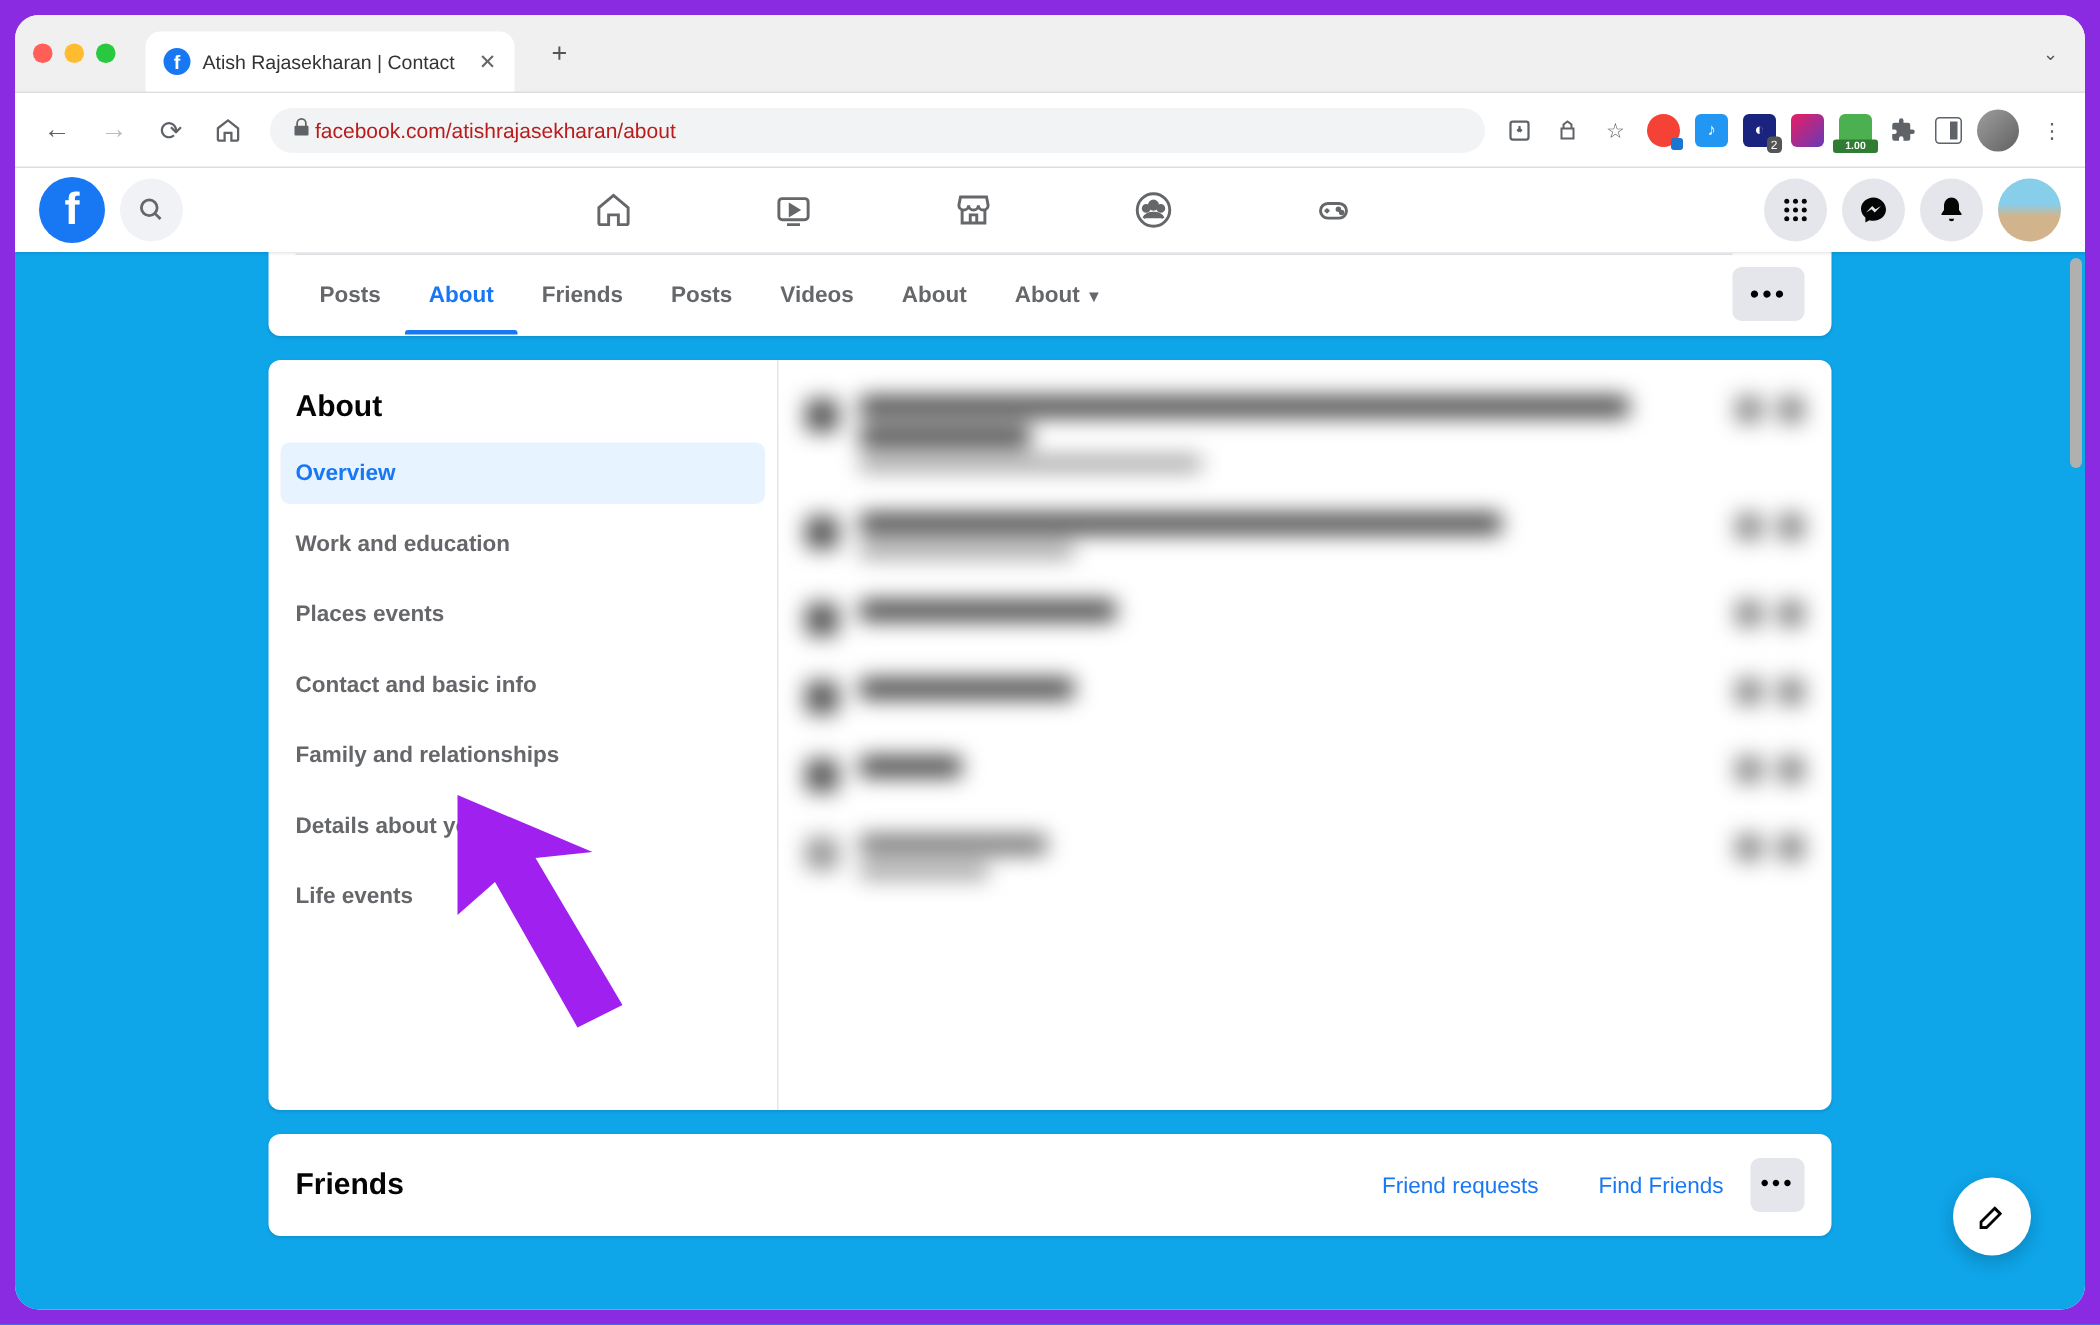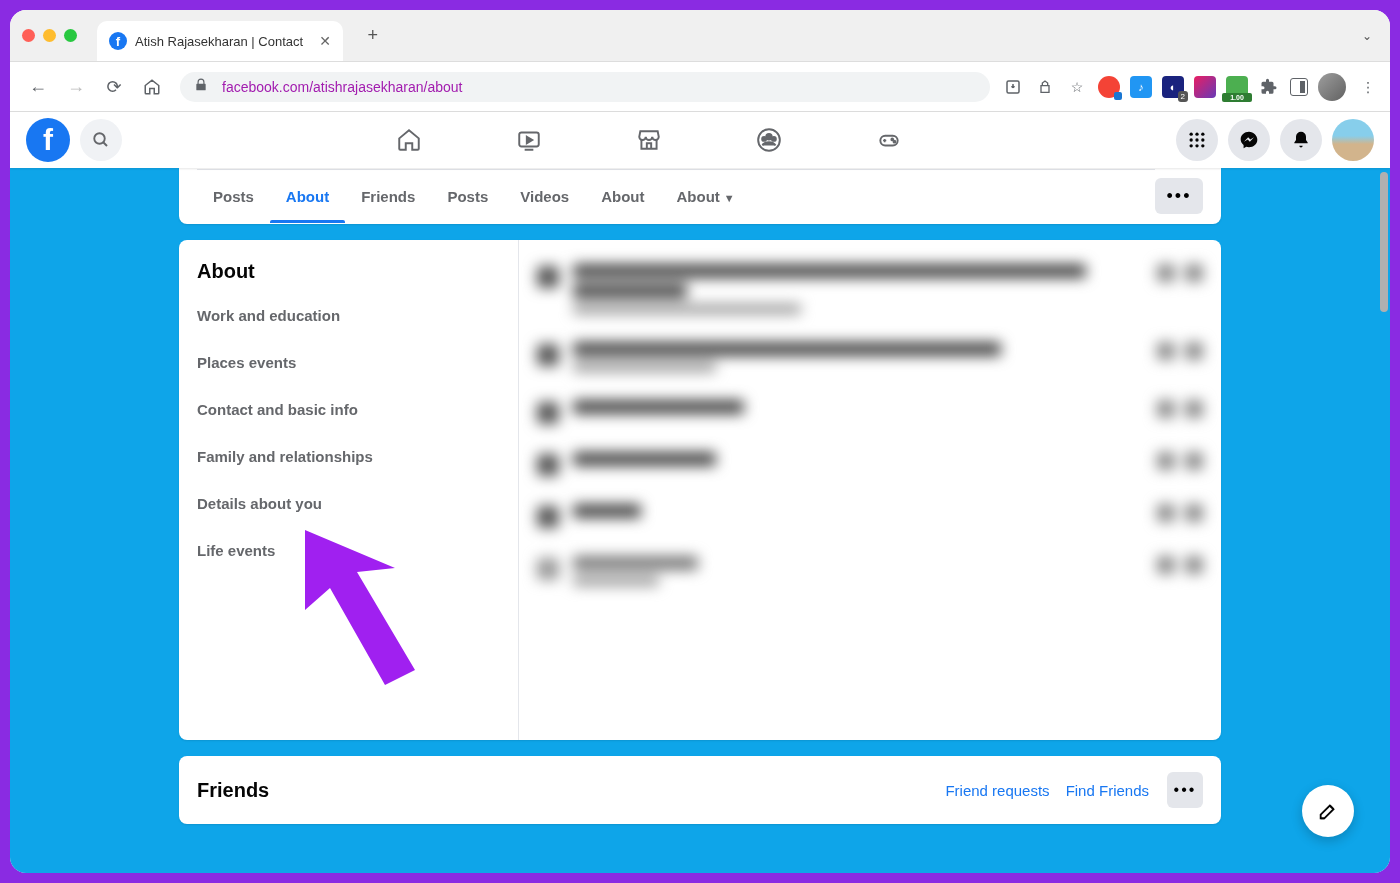--- a/index.html
+++ b/index.html
@@ -12,21 +12,21 @@
 .tl-min { background: #febc2e; }
 .tl-max { background: #28c840; }
 .tab { background: #fff; display: flex; align-items: center; padding: 8px 12px; border-radius: 10px 10px 0 0; gap: 8px; font-size: 13px; color: #333; align-self: flex-end; height: 40px; margin-bottom: -6px; }
 .tab .favicon { width: 18px; height: 18px; background: #1877f2; border-radius: 50%; display: flex; align-items: center; justify-content: center; color: #fff; font-weight: bold; font-size: 13px; }
 .tab .close-x { color: #666; font-size: 14px; margin-left: 8px; cursor: pointer; }
 .new-tab { width: 28px; height: 28px; display: flex; align-items: center; justify-content: center; font-size: 18px; color: #555; cursor: pointer; border-radius: 6px; margin-left: 8px; }
 .tab-menu-caret { margin-left: auto; color: #555; font-size: 12px; cursor: pointer; padding: 6px; }
 .address-bar { background: #fff; display: flex; align-items: center; padding: 6px 12px; gap: 6px; height: 50px; border-bottom: 1px solid #ddd; }
 .nav-btn { width: 32px; height: 32px; display: flex; align-items: center; justify-content: center; color: #5f6368; cursor: pointer; border-radius: 50%; font-size: 18px; }
 .nav-btn.disabled { color: #bbb; }
-.url-field { flex: 1; background: #f1f3f4; border-radius: 18px; height: 30px; display: flex; align-items: center; padding: 0 14px; gap: 14px; font-size: 14px; color: #a21caf; margin: 0 6px; }
+.url-field { flex: 1; background: #f1f3f4; border-radius: 18px; height: 30px; display: flex; align-items: center; padding: 0 14px; gap: 2px; font-size: 14px; color: #b91c1c; margin: 0 6px; }
 .lock-i { color: #5f6368; }
 .ext-icons { display: flex; align-items: center; gap: 10px; }
 .ext-icons > * { width: 22px; height: 22px; display: flex; align-items: center; justify-content: center; border-radius: 4px; font-size: 14px; cursor: pointer; }
 .ext-1 { background: #f44336; color: #fff; border-radius: 50%; position: relative; }
 .ext-1::after { content: ''; position: absolute; bottom: -2px; right: -2px; width: 8px; height: 8px; background: #1976d2; border-radius: 2px; }
 .ext-2 { background: #2196f3; color: #fff; border-radius: 4px; font-weight: bold; font-size: 11px; }
 .ext-3 { background: #1a237e; color: #fff; border-radius: 4px; position: relative; font-size: 11px; }
 .ext-3 .badge { position: absolute; bottom: -4px; right: -4px; background: #555; color: #fff; font-size: 8px; padding: 1px 3px; border-radius: 3px; }
 .ext-4 { background: linear-gradient(135deg, #e91e63, #673ab7); border-radius: 4px; }
 .ext-5 { background: #4caf50; color: #fff; border-radius: 4px; font-size: 8px; font-weight: bold; position: relative; }
@@ -66,21 +66,21 @@
 .about-content { flex: 1; padding: 24px 18px; filter: blur(7px); }
 .blur-row { display: flex; align-items: flex-start; gap: 14px; margin-bottom: 28px; }
 .blur-ic { width: 22px; height: 22px; background: #555; border-radius: 4px; flex-shrink: 0; margin-top: 2px; }
 .blur-txt { flex: 1; }
 .blur-line { height: 14px; background: #444; border-radius: 3px; margin-bottom: 6px; }
 .blur-sub { height: 10px; background: #999; border-radius: 3px; width: 40%; }
 .blur-act { display: flex; gap: 10px; }
 .blur-act span { width: 18px; height: 18px; background: #888; border-radius: 4px; }
 .friends-card { display: flex; align-items: center; padding: 16px 18px; }
 .friends-title { font-size: 20px; font-weight: bold; color: #050505; flex: 1; }
-.friends-link { color: #1877f2; font-size: 15px; font-weight: 500; cursor: pointer; margin-left: 16px; }
+.friends-link { color: #1877f2; font-size: 15px; font-weight: 500; cursor: pointer; margin-left: 40px; }
 .friends-more { width: 36px; height: 36px; background: #e4e6eb; border-radius: 6px; display: flex; align-items: center; justify-content: center; letter-spacing: 2px; cursor: pointer; margin-left: 18px; }
 .cursor-arrow { position: absolute; width: 0; height: 0; pointer-events: none; z-index: 100; }
 .cursor-arrow svg { width: 160px; height: 180px; }
 .fab-edit { position: absolute; right: 36px; bottom: 36px; width: 52px; height: 52px; background: #fff; border-radius: 50%; box-shadow: 0 4px 12px rgba(0,0,0,0.2); display: flex; align-items: center; justify-content: center; cursor: pointer; z-index: 50; }
 .fab-edit svg { width: 22px; height: 22px; stroke: #050505; fill: none; stroke-width: 2; }
 </style>
 </head>
 <body>
 
 <div class="frame">
@@ -235,20 +235,21 @@
           <div class="profile-tab">Videos</div>
           <div class="profile-tab">About</div>
           <div class="profile-tab"><span>About</span><span class="caret">▼</span></div>
         </div>
         <div class="tab-more-btn">•••</div>
       </div>
 
       <div class="section-card about-card">
         <div class="about-sidebar">
           <div class="about-title">About</div>
+          <div class="about-nav-item active">Overview</div>
           <div class="about-nav-item">Work and education</div>
           <div class="about-nav-item">Places events</div>
           <div class="about-nav-item">Contact and basic info</div>
           <div class="about-nav-item">Family and relationships</div>
           <div class="about-nav-item">Details about you</div>
           <div class="about-nav-item">Life events</div>
         </div>
         <div class="about-content">
           <div class="blur-row">
               <div class="blur-ic"></div>

